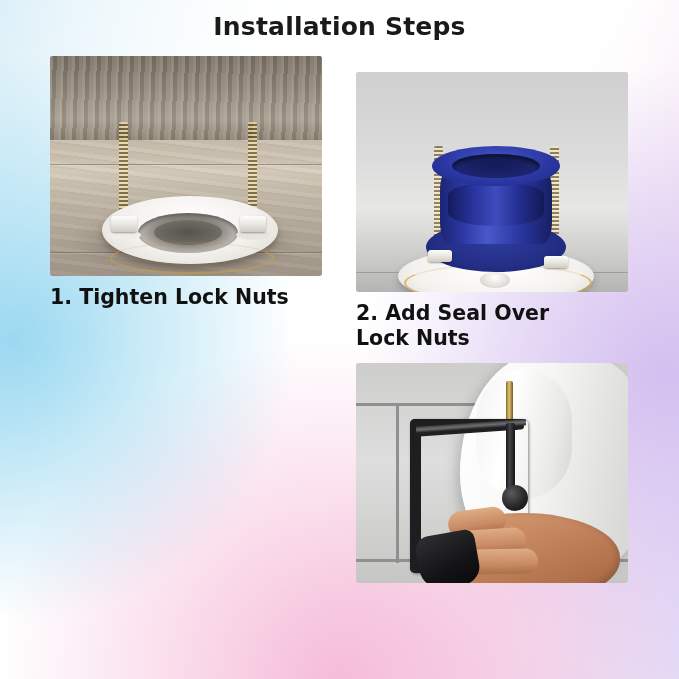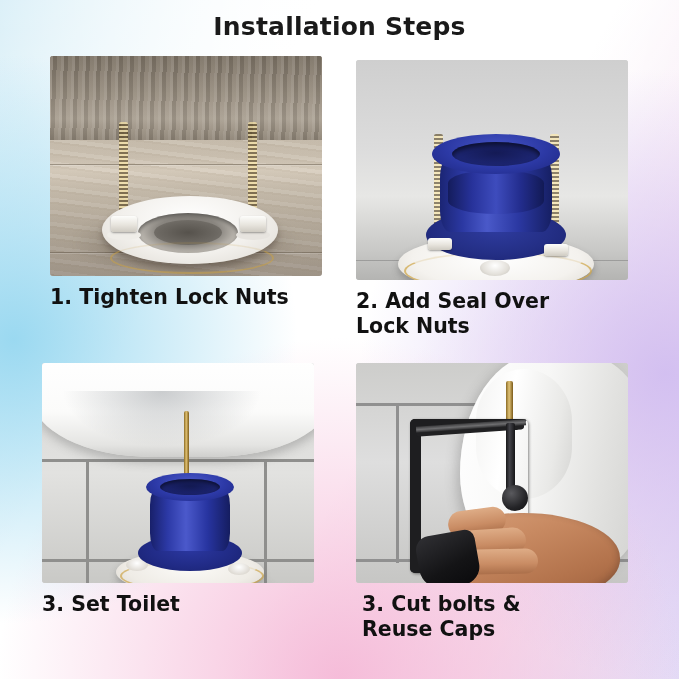--- a/index.html
+++ b/index.html
@@ -42,21 +42,21 @@
     top: 56px;
     left: 40px;
     width: 600px;
     height: 610px;
   }
   .cell {
     position: absolute;
     width: 272px;
   }
   .cell.c0 { left: 2px;   top: 0px; margin-left: 8px; }
-  .cell.c1 { left: 316px; top: 4px; }
+  .cell.c1 { left: 316px; top: 16px; }
   .cell.c2 { left: 2px;   top: 307px; }
   .cell.c3 { left: 316px; top: 307px; }
 
   .photo {
     position: relative;
     width: 272px;
     height: 220px;
     border-radius: 3px;
     overflow: hidden;
     background: #cfcfcf;
@@ -387,43 +387,20 @@
         <div class="p2-seal-waist"></div>
         <div class="p2-seal-top"></div>
         <div class="p2-seal-mouth"></div>
         <div class="nut p2-nut-l"></div>
         <div class="nut p2-nut-r"></div>
       </div>
       <div class="caption wrap">2. Add Seal Over
 Lock Nuts</div>
     </div>
 
-    <div class="cell c2">
-      <div class="photo">
-        <div class="p3-bg"></div>
-        <div class="p3-tile-h1"></div>
-        <div class="p3-tile-h2"></div>
-        <div class="p3-tile-v1"></div>
-        <div class="p3-tile-v2"></div>
-        <div class="p3-toilet">
-          <div class="p3-toilet-shade"></div>
-        </div>
-        <div class="bolt p3-bolt"></div>
-        <div class="p3-shadow"></div>
-        <div class="p3-flange"></div>
-        <div class="p3-flange-gold"></div>
-        <div class="p3-cap-l"></div>
-        <div class="p3-cap-r"></div>
-        <div class="p3-seal-base"></div>
-        <div class="p3-seal-body"></div>
-        <div class="p3-seal-top"></div>
-        <div class="p3-seal-mouth"></div>
-      </div>
-      <div class="caption">3. Set Toilet</div>
-    </div>
 
     <div class="cell c3">
       <div class="photo">
         <div class="p4-bg"></div>
         <div class="p4-tile-h" style="top:40px;"></div>
         <div class="p4-tile-h" style="top:196px;"></div>
         <div class="p4-tile-v" style="left:40px; top:40px; height:160px;"></div>
         <div class="p4-tile-v" style="left:246px; top:0px; height:44px;"></div>
         <div class="p4-toilet"></div>
         <div class="p4-toilet-neck"></div>
@@ -432,18 +409,16 @@
         <div class="p4-saw-arm"></div>
         <div class="p4-saw-blade"></div>
         <div class="p4-saw-post"></div>
         <div class="p4-saw-knob"></div>
         <div class="p4-hand"></div>
         <div class="p4-finger p4-f1"></div>
         <div class="p4-finger p4-f2"></div>
         <div class="p4-finger p4-f3"></div>
         <div class="p4-grip"></div>
       </div>
-      <div class="caption wrap indent2">3. Cut bolts &amp;
-Reuse Caps</div>
     </div>
 
   </div>
 </div>
 
 </body></html>

